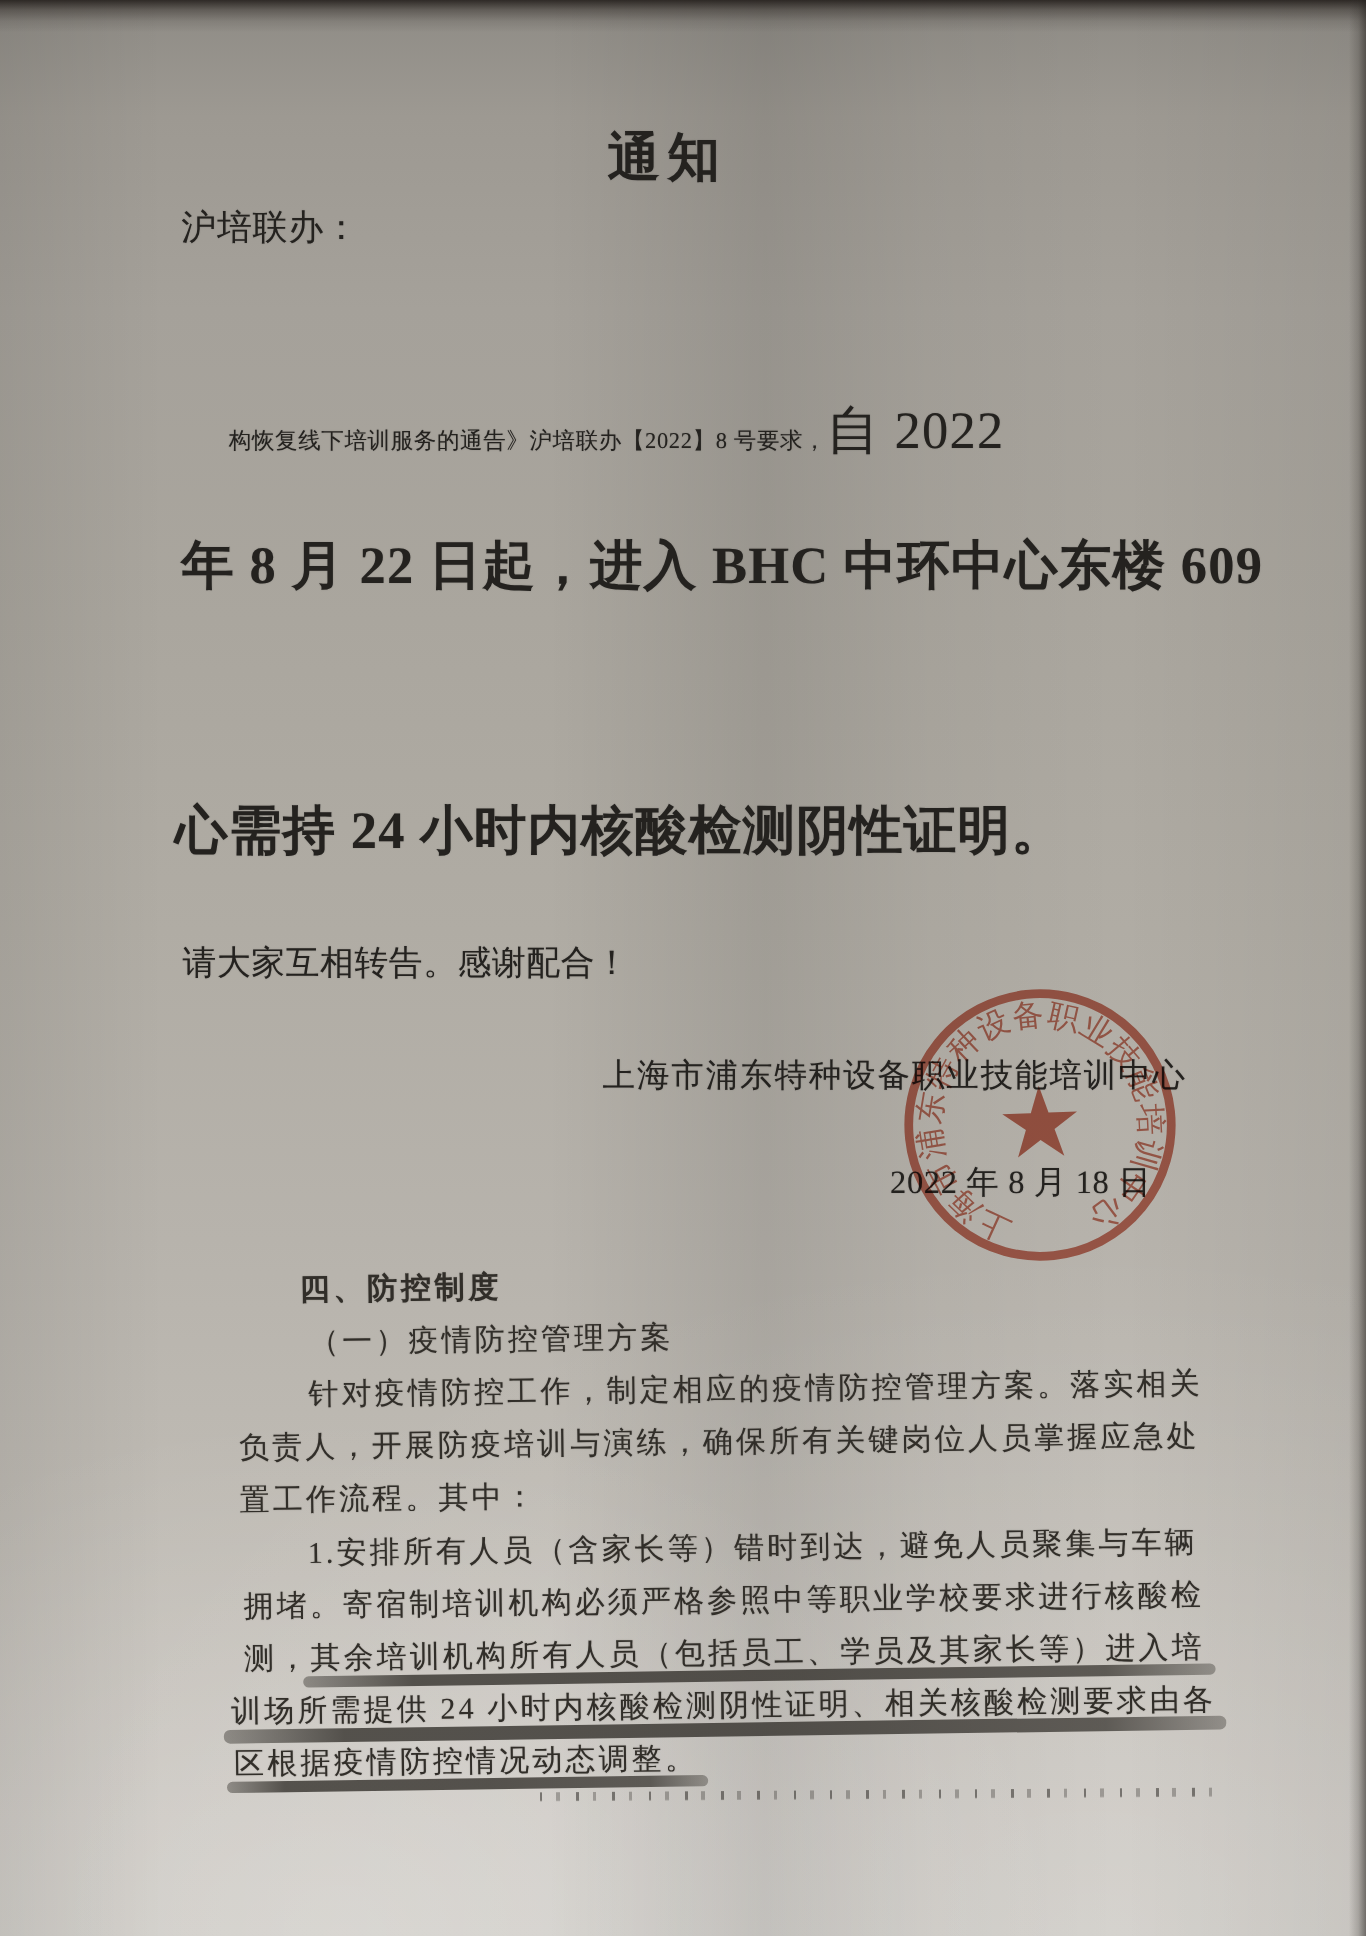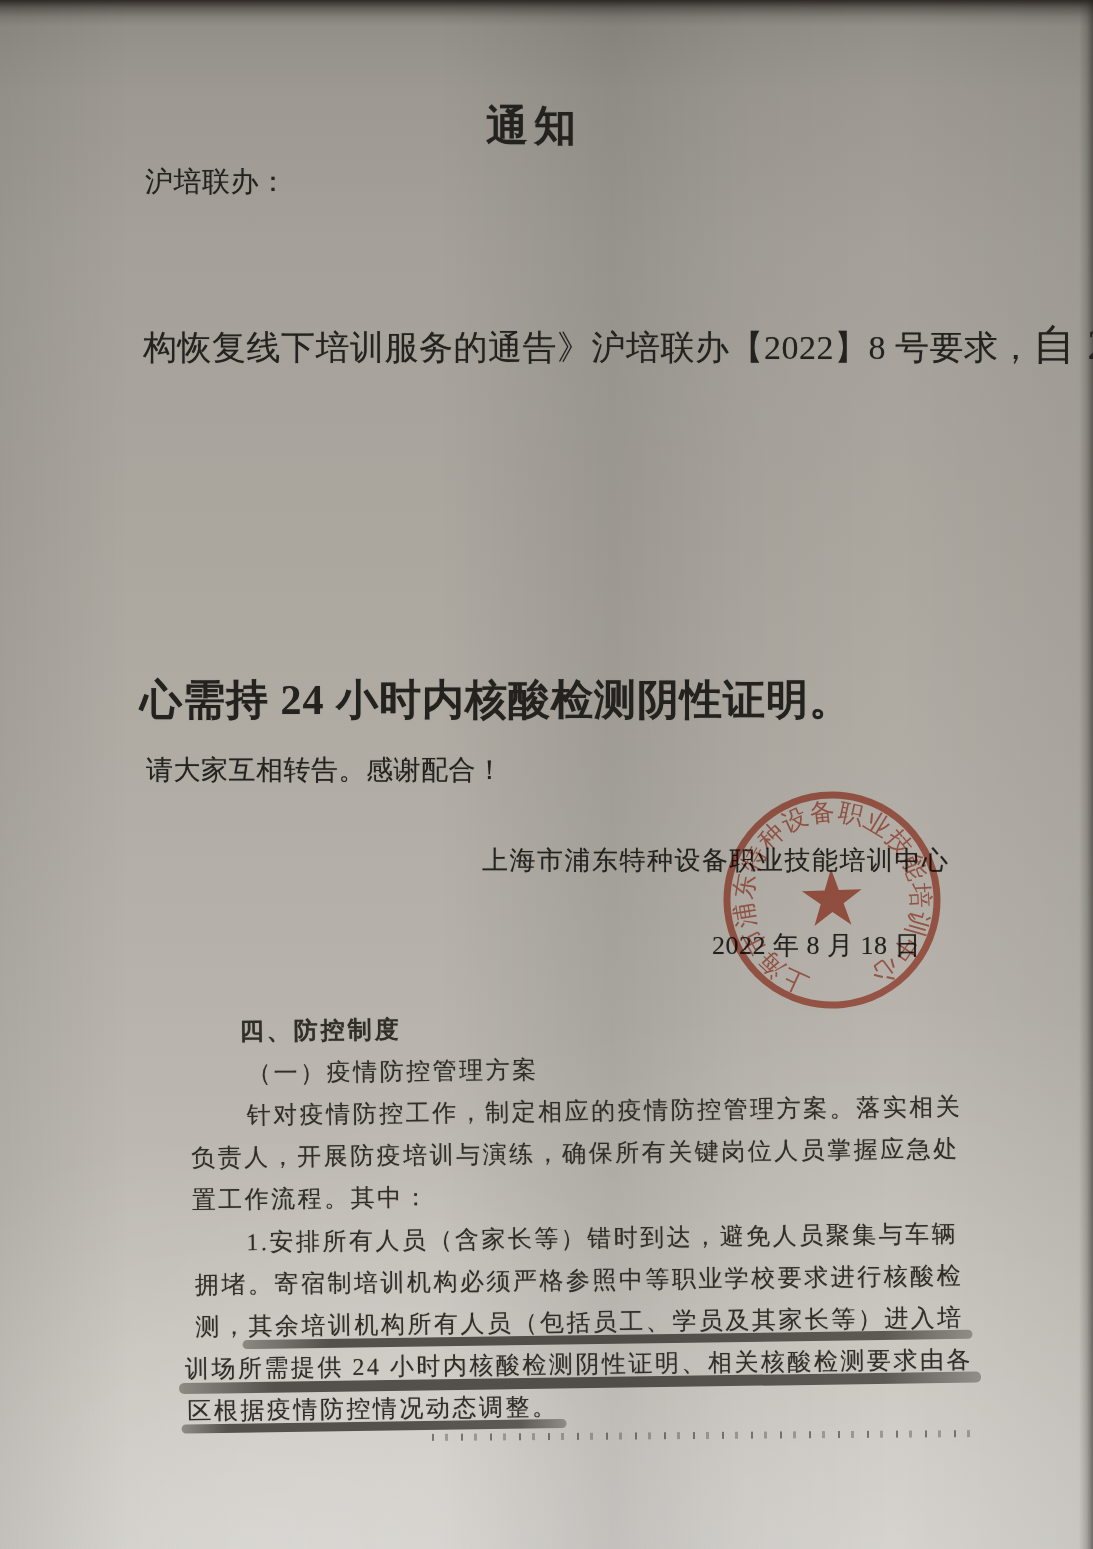--- a/index.html
+++ b/index.html
@@ -22,21 +22,21 @@
   }
   #photo::after{
     content:"";position:absolute;top:0;bottom:0;right:0;width:14px;z-index:5;pointer-events:none;
     background:linear-gradient(270deg, rgba(35,31,28,.55) 0%, rgba(45,41,38,.22) 45%, rgba(0,0,0,0) 100%);
   }
   .line{position:absolute;white-space:nowrap;color:#24221f;text-shadow:0 0 1px rgba(40,40,40,.35);}
   .t-title{font-size:42px;letter-spacing:6px;font-weight:600;}
   .t-norm{font-size:26px;letter-spacing:0.5px;}
   .t-big{font-size:42px;font-weight:600;letter-spacing:1px;}
   .mixline{line-height:1;}
-  .mixline .t-norm-inline{font-size:34px;letter-spacing:0.5px;}
+  .mixline .t-norm-inline{font-size:18px;letter-spacing:0.5px;margin-left:40px;}
   .mixline .t-big-inline{font-size:42px;font-weight:400;letter-spacing:1px;}
   
   #rules{position:absolute;left:0;top:0;width:1093px;height:1549px;transform:rotate(-0.7deg);transform-origin:190px 1300px;}
   .r-line{position:absolute;white-space:nowrap;color:#312e29;font-size:24px;letter-spacing:2.5px;text-shadow:0 0 1px rgba(50,46,40,.4);}
   .r-head{font-family:"Liberation Sans","DejaVu Sans",sans-serif;font-weight:700;letter-spacing:3px;font-size:24px;}
   .ul{position:relative;}
   .ul::after{
     content:"";position:absolute;left:-6px;right:-8px;bottom:-9px;height:9px;border-radius:5px;
     background:linear-gradient(90deg, rgba(62,59,54,.45), rgba(62,59,54,.85) 12%, rgba(56,53,48,.82) 55%, rgba(62,59,54,.78) 88%, rgba(62,59,54,.4));
     transform:rotate(-0.12deg);
@@ -58,21 +58,22 @@
 
   <div class="line t-title" style="left:486px;top:98px;">通知</div>
 
   <div class="line t-norm" style="left:145px;top:163px;font-size:28px;">沪培联办：</div>
 
 
   <div class="line mixline" style="left:143px;top:324px;">
     <span class="t-norm-inline">构恢复线下培训服务的通告》沪培联办【2022】8 号要求，</span><span class="t-big-inline">自 2022</span>
   </div>
 
-  <div class="line t-big" style="left:140px;top:636px;margin-top:36px;">心需持 24 小时内核酸检测阴性证明。</div>
+  <div class="line t-big" style="left:145px;top:424px;">年 8 月 22 日起，进入 BHC 中环中心东楼 609</div>
+  <div class="line t-big" style="left:140px;top:636px;">心需持 24 小时内核酸检测阴性证明。</div>
 
   <div class="line t-norm" style="left:146px;top:752px;font-size:27px;">请大家互相转告。感谢配合！</div>
 
   <div class="line t-norm" style="left:482px;top:843px;letter-spacing:1.5px;">上海市浦东特种设备职业技能培训中心</div>
   <div class="line t-norm" style="left:712px;top:928px;">2022 年 8 月 18 日</div>
 
   <svg id="stamp" viewBox="0 0 236 236">
     <circle cx="118" cy="118" r="105" fill="none" stroke="#bf4a33" stroke-width="7" opacity="0.82"></circle>
     <path id="sealArc" d="M 77.7 187.3 A 80 80 0 1 1 158.3 187.3" fill="none" stroke="none"></path>
     <text font-size="25" fill="#bf4a33" opacity="0.8" letter-spacing="1" style="font-family:'Liberation Serif','DejaVu Serif',serif;">

